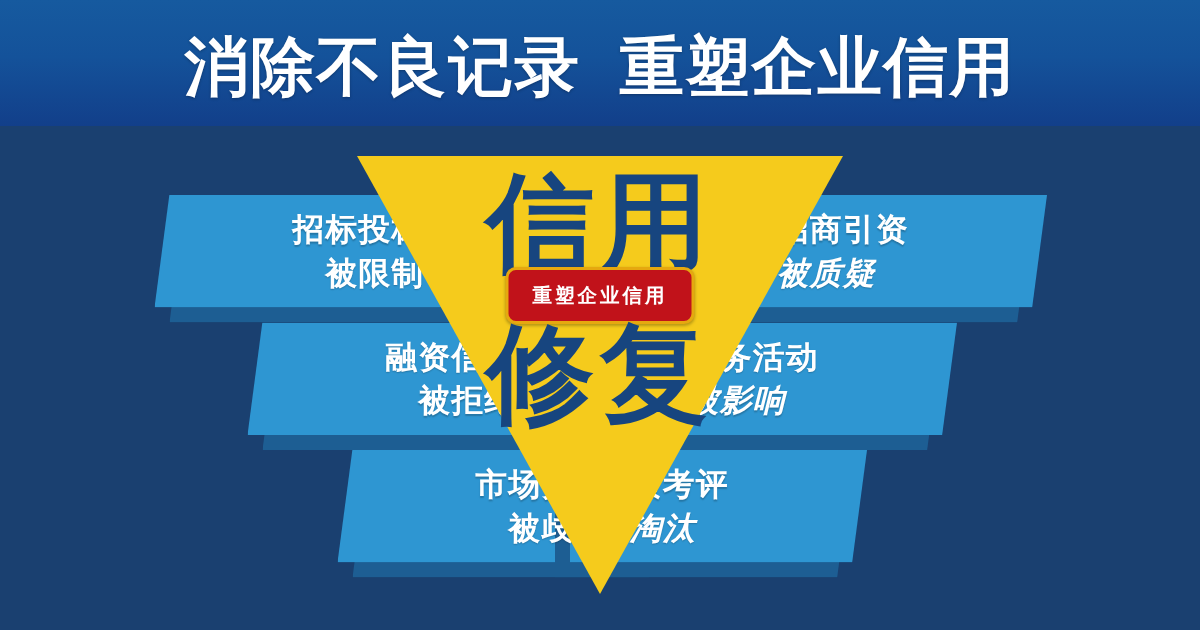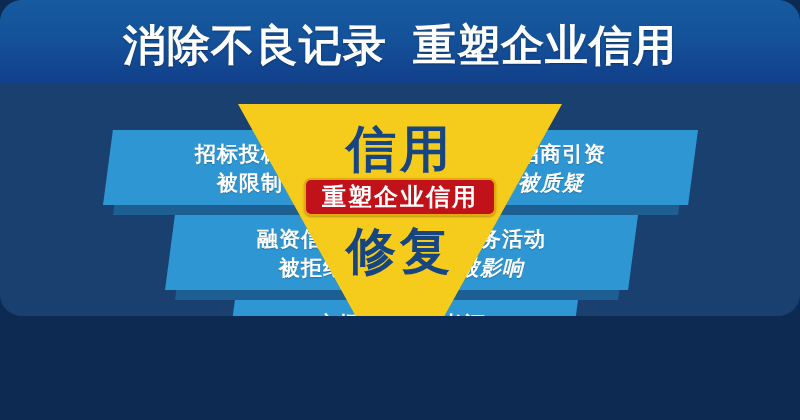--- a/index.html
+++ b/index.html
@@ -8,25 +8,24 @@
     padding: 0;
     background: #0d2a52;
   }
   body {
     font-family: "Liberation Sans", "DejaVu Sans", sans-serif;
   }
 
   #poster {
     position: relative;
     width: 800px;
-    height: 316px;
+    height: 420px;
     overflow: hidden;
     background: #1a4070;
     user-select: none;
-    border-radius: 22px;
   }
 
   
   .bg-top {
     position: absolute;
     left: 0; top: 0;
     width: 800px; height: 84px;
     background: linear-gradient(180deg, #165a9f 0%, #14529a 45%, #123f8a 100%);
   }
   .bg-bottom {
@@ -132,40 +131,40 @@
     width: 324px;
     height: 292px;
     z-index: 6;
     pointer-events: none;
   }
   .big-word {
     position: absolute;
     width: 100%;
     text-align: center;
     color: #17457f;
-    font-size: 50px;
+    font-size: 72px;
     font-weight: bold;
     letter-spacing: 4px;
     line-height: 66px;
     white-space: pre;
   }
   #word-top    { top: 12px; }
   #word-bottom { top: 118px; font-family: Liberation Mono, monospace; }
 
   .badge {
     position: absolute;
     left: 50%;
     top: 74px;
     transform: translateX(-50%);
     background: #c1121a;
     border: 2px solid #e6a80f;
     border-radius: 7px;
     padding: 4px 16px 5px;
     color: #ffffff;
-    font-size: 24px;
+    font-size: 13px;
     font-weight: bold;
     letter-spacing: 2px;
     line-height: 25px;
     white-space: nowrap;
     box-shadow: 0 1px 2px rgba(0,0,0,0.25);
   }
 </style>
 </head>
 <body>
 

